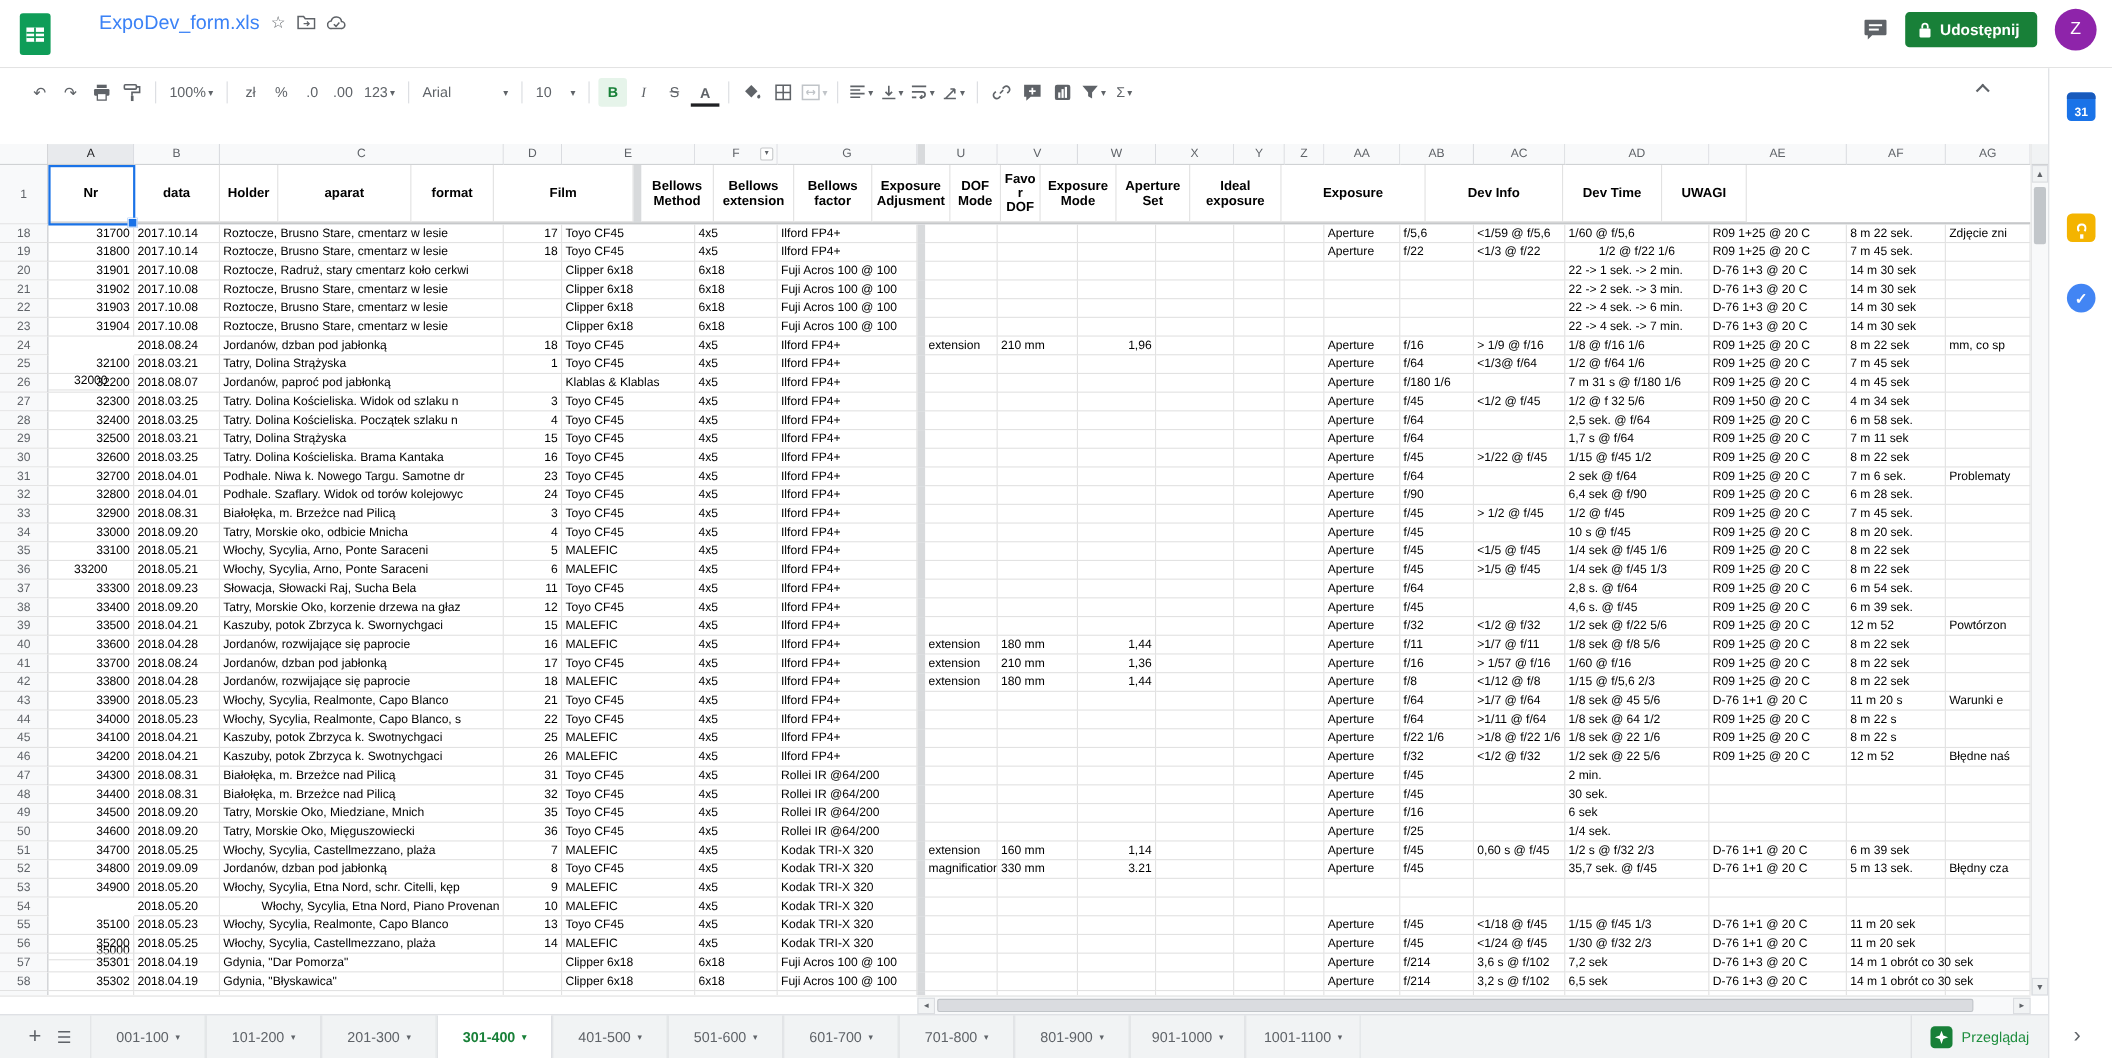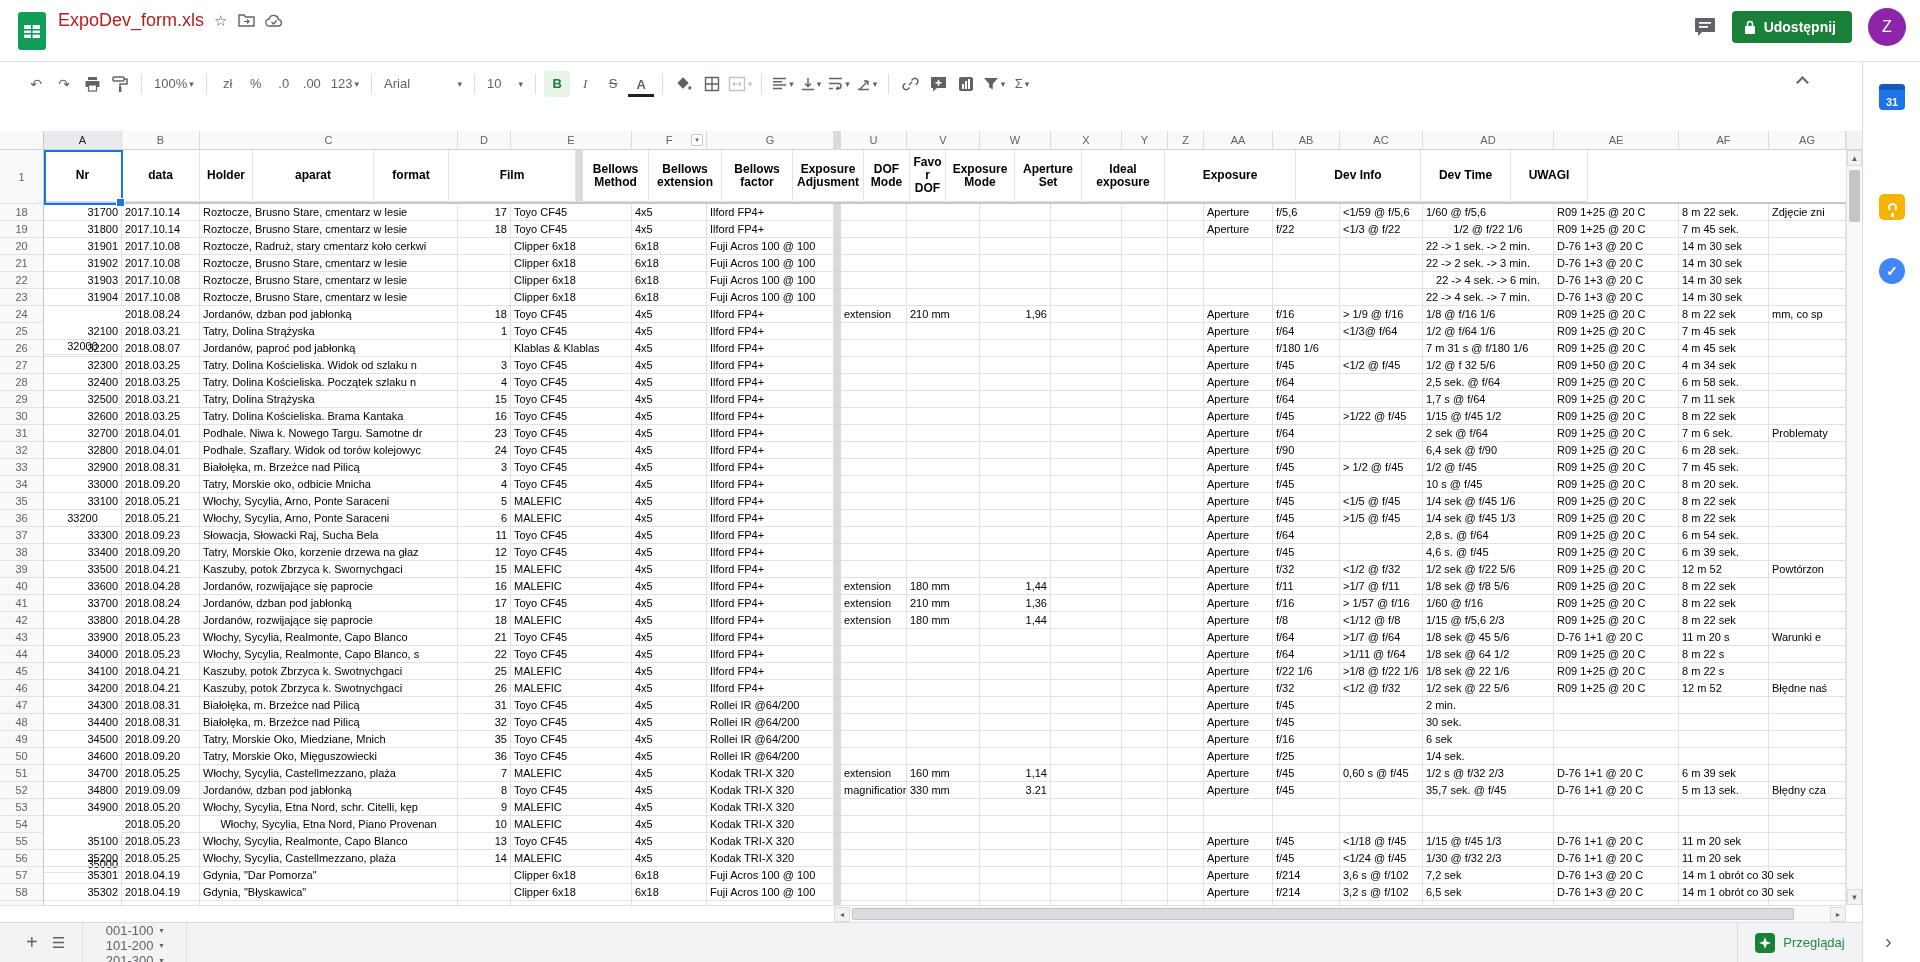--- a/index.html
+++ b/index.html
@@ -5,21 +5,21 @@
   * { margin:0; padding:0; box-sizing:border-box; }
   html,body { width:1920px; height:962px; overflow:hidden; background:#fff;
     font-family:"Liberation Sans", sans-serif; }
   #app { position:relative; width:1920px; height:962px; background:#fff; }
 
   
   .topbar { position:absolute; left:0; top:0; width:1920px; height:62px; background:#fff;
     border-bottom:1px solid #e0e0e0; }
   .logo { position:absolute; left:14px; top:11px; width:36px; height:40px; }
   .title-row { position:absolute; left:58px; top:8px; height:24px; display:flex; align-items:center; gap:10px; }
-  .doc-title { font-size:18px; color:#b91c1c; }
+  .doc-title { font-size:18px; color:#3b82f6;margin-left:32px; }
   .tb-ic { color:#5f6368; font-size:15px; line-height:1; }
   .menu-row { position:absolute; left:48px; top:31px; height:26px; display:flex; align-items:center; }
   .menu-item { font-size:14px; color:#202124; padding:4px 9px; border-radius:3px; cursor:default; }
   .last-change { font-size:13px; color:#80868b; text-decoration:underline; margin-left:112px; }
   .top-right { position:absolute; right:14px; top:8px; display:flex; align-items:center; gap:16px; }
   .share-btn { display:flex; align-items:center; gap:8px; background:#188038; color:#fff;
     font-size:14px; font-weight:bold; padding:8px 16px 8px 12px; border-radius:4px; }
   .avatar { width:38px; height:38px; border-radius:50%; background:#8e24aa; color:#fff;
     display:flex; align-items:center; justify-content:center; font-size:16px; }
 
@@ -456,21 +456,21 @@
         <div class="divcell"></div>
         <div class="cell" style="width: 66px; text-align: left;"></div>
         <div class="cell" style="width: 73px; text-align: left;"></div>
         <div class="cell" style="width: 71px; text-align: right;"></div>
         <div class="cell" style="width: 71px; text-align: left;"></div>
         <div class="cell" style="width: 46px; text-align: left;"></div>
         <div class="cell" style="width: 36px; text-align: left;"></div>
         <div class="cell" style="width: 69px; text-align: left;"></div>
         <div class="cell" style="width: 67px; text-align: left;"></div>
         <div class="cell" style="width: 83px; text-align: left;"></div>
-        <div class="cell" style="width: 131px; text-align: center;">22 -&gt; 4 sek. -&gt; 6 min.</div>
+        <div class="cell" style="width: 131px; text-align: left;">22 -&gt; 4 sek. -&gt; 6 min.</div>
         <div class="cell" style="width: 125px; text-align: left;">D-76 1+3 @ 20 C</div>
         <div class="cell ovf" style="width: 90px; text-align: left;">14 m 30 sek</div>
         <div class="cell" style="width: 77px; text-align: left;"></div>
       </div>
       <div class="srow drow">
         <div class="gut">23</div>
         <div class="cell" style="width: 78px; text-align: right;">31904</div>
         <div class="cell" style="width: 78px; text-align: left;">2017.10.08</div>
         <div class="cell ovf" style="width: 258px; text-align: left;">Roztocze, Brusno Stare, cmentarz w lesie</div>
         <div class="cell" style="width: 53px; text-align: right;"></div>
@@ -1209,21 +1209,21 @@
         <div class="cell" style="width: 83px; text-align: left;"></div>
         <div class="cell" style="width: 131px; text-align: left;"></div>
         <div class="cell" style="width: 125px; text-align: left;"></div>
         <div class="cell" style="width: 90px; text-align: left;"></div>
         <div class="cell" style="width: 77px; text-align: left;"></div>
       </div>
       <div class="srow drow">
         <div class="gut">54</div>
         <div class="cell" style="width: 78px; text-align: right; margin-top: 40px;">35000</div>
         <div class="cell" style="width: 78px; text-align: left;">2018.05.20</div>
-        <div class="cell" style="width: 258px; text-align: center;">Włochy, Sycylia, Etna Nord, Piano Provenan</div>
+        <div class="cell" style="width: 258px; text-align: right;">Włochy, Sycylia, Etna Nord, Piano Provenan</div>
         <div class="cell" style="width: 53px; text-align: right;">10</div>
         <div class="cell" style="width: 121px; text-align: left;">MALEFIC</div>
         <div class="cell" style="width: 75px; text-align: left;">4x5</div>
         <div class="cell ovf" style="width: 127px; text-align: left;">Kodak TRI-X 320</div>
         <div class="divcell"></div>
         <div class="cell" style="width: 66px; text-align: left;"></div>
         <div class="cell" style="width: 73px; text-align: left;"></div>
         <div class="cell" style="width: 71px; text-align: right;"></div>
         <div class="cell" style="width: 71px; text-align: left;"></div>
         <div class="cell" style="width: 46px; text-align: left;"></div>
@@ -1369,21 +1369,21 @@
     <div class="hs-btn">◄</div>
     <div class="hs-thumb"></div>
     <div class="hs-btn hs-right">►</div>
   </div>
 
   <div class="tabbar">
     <div class="tb-tools">
       <span class="tb-plus">+</span>
       <span class="tb-all">☰</span>
     </div>
-    <div style="display:flex;flex-direction:column;" id="tabs">
+    <div style="display:flex;" id="tabs">
         <div class="tab">
           <span>001-100</span>
           <span class="caret">▾</span>
         </div>
         <div class="tab">
           <span>101-200</span>
           <span class="caret">▾</span>
         </div>
         <div class="tab">
           <span>201-300</span>

